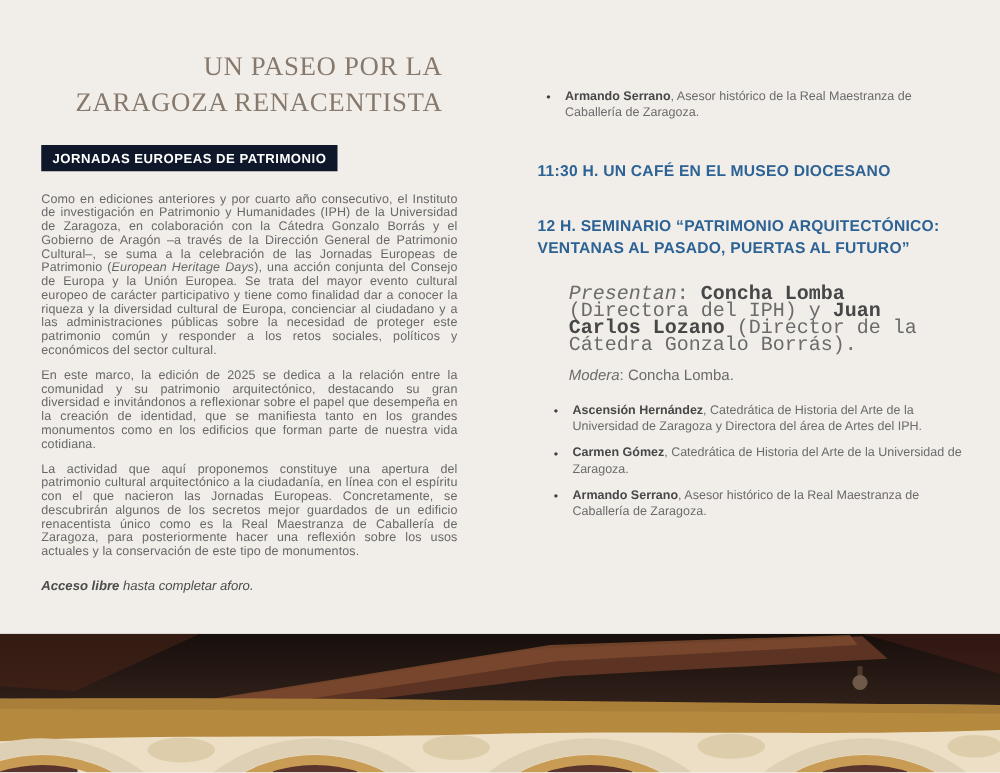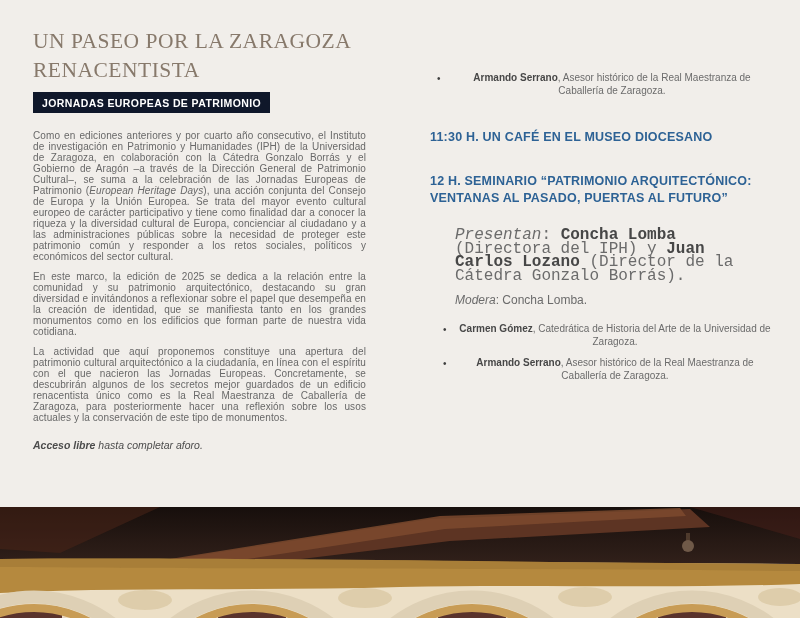--- a/index.html
+++ b/index.html
@@ -1,42 +1,42 @@
 <!DOCTYPE html>
 <html><head>
 <meta charset="utf-8">
 <style>
   html,body{margin:0;padding:0;background:#f1eeea;}
   .page{position:relative;width:800px;height:618px;background:#f1eeea;overflow:hidden;
         font-family:"Liberation Sans",sans-serif;}
 
   
   .left-col{position:absolute;left:33px;top:27px;width:333px;}
-  .title{margin:0;font-family:"Liberation Serif",serif;font-weight:400;
-         font-size:21.5px;line-height:29px;color:#87796b;letter-spacing:.5px;}
+  .title{margin:12px;font-family:"Liberation Serif",serif;font-weight:400;
+         font-size:21.5px;line-height:29px;color:#87796b;letter-spacing:.5px;text-align:right;}
   .badge{display:inline-block;margin-top:7px;background:#0f172a;color:#ffffff;
          font-size:10.5px;font-weight:bold;letter-spacing:.4px;padding:5px 9px 4px;}
   .intro{margin-top:17px;}
   .intro p{margin:0 0 9px;font-size:10px;line-height:11px;color:#686868;
            text-align:justify;letter-spacing:.1px;}
   .access{margin-top:16px;font-size:10.5px;color:#4c4c4c;}
   .access em{font-style:italic;text-align:right;}
   .access .b{font-weight:bold;}
 
   
   .right-col{position:absolute;left:430px;top:62px;width:342px;}
   .programa{display:inline-block;background:#fbf4da;color:#493c30;
             font-family:"Liberation Serif",serif;font-weight:bold;font-size:19px;
             letter-spacing:1.5px;padding:8px 14px 8px;}
   .slot{margin:0;font-size:12.5px;font-weight:bold;color:#2d6295;
         line-height:17px;letter-spacing:.2px;}
   .slot1{margin-top:28px;}
   .slot2{margin-top:32px;}
   .slot3{margin-top:27px;width:330px;}
-  ul.speakers{list-style:none;margin:9px 0 0 7px;padding:0;text-align:center;}
+  ul.speakers{list-style:none;margin:9px 0 0 7px;padding:0;}
   ul.speakers li{position:relative;padding-left:15px;margin-bottom:8px;
                  font-size:10px;line-height:13px;color:#6b6b6b;}
   ul.speakers li::before{content:"•";position:absolute;left:0;top:1px;color:#3f3f3f;}
   ul.speakers .nm{font-weight:bold;color:#474747;}
   .presenters{margin:22px 0 0 25px;width:306px;font-size:16px;line-height:13.5px;color:#6b6b6b;font-family:Liberation Mono, monospace;}
   .moderator{margin:11px 0 0 25px;font-size:12px;line-height:13.5px;color:#6b6b6b;}
   .presenters .nm{font-weight:bold;color:#474747;}
   .presenters em,.moderator em{font-style:italic;}
   .seminar-speakers{margin-top:14px !important;margin-left:13px !important;}
 
@@ -70,20 +70,21 @@
 
     <h2 class="slot slot2">11:30 H. UN CAFÉ EN EL MUSEO DIOCESANO</h2>
 
     <h2 class="slot slot3">12 H. SEMINARIO “PATRIMONIO ARQUITECTÓNICO: VENTANAS AL PASADO,  PUERTAS AL FUTURO”</h2>
 
     <p class="presenters"><em>Presentan</em><span>: </span><span class="nm">Concha Lomba</span><span> (Directora del IPH) y </span><span class="nm">Juan Carlos Lozano</span><span> (Director de la Cátedra Gonzalo Borrás).</span></p>
 
     <p class="moderator"><em>Modera</em><span>: Concha Lomba.</span></p>
 
     <ul class="speakers seminar-speakers">
+      <li><span class="nm">Ascensión Hernández</span><span>, Catedrática de Historia del Arte de la Universidad de Zaragoza y Directora del área de Artes del IPH.</span></li>
       <li><span class="nm">Carmen Gómez</span><span>, Catedrática de Historia del Arte de la Universidad de Zaragoza.</span></li>
       <li><span class="nm">Armando Serrano</span><span>, Asesor histórico de la Real Maestranza de Caballería de Zaragoza.</span></li>
     </ul>
   </div>
 
   <div class="photo">
     <svg viewBox="0 0 800 111" preserveAspectRatio="none">
       <defs>
         <linearGradient id="darkTop" x1="0" y1="0" x2="0" y2="1">
           <stop offset="0" stop-color="#170f0c"></stop>

